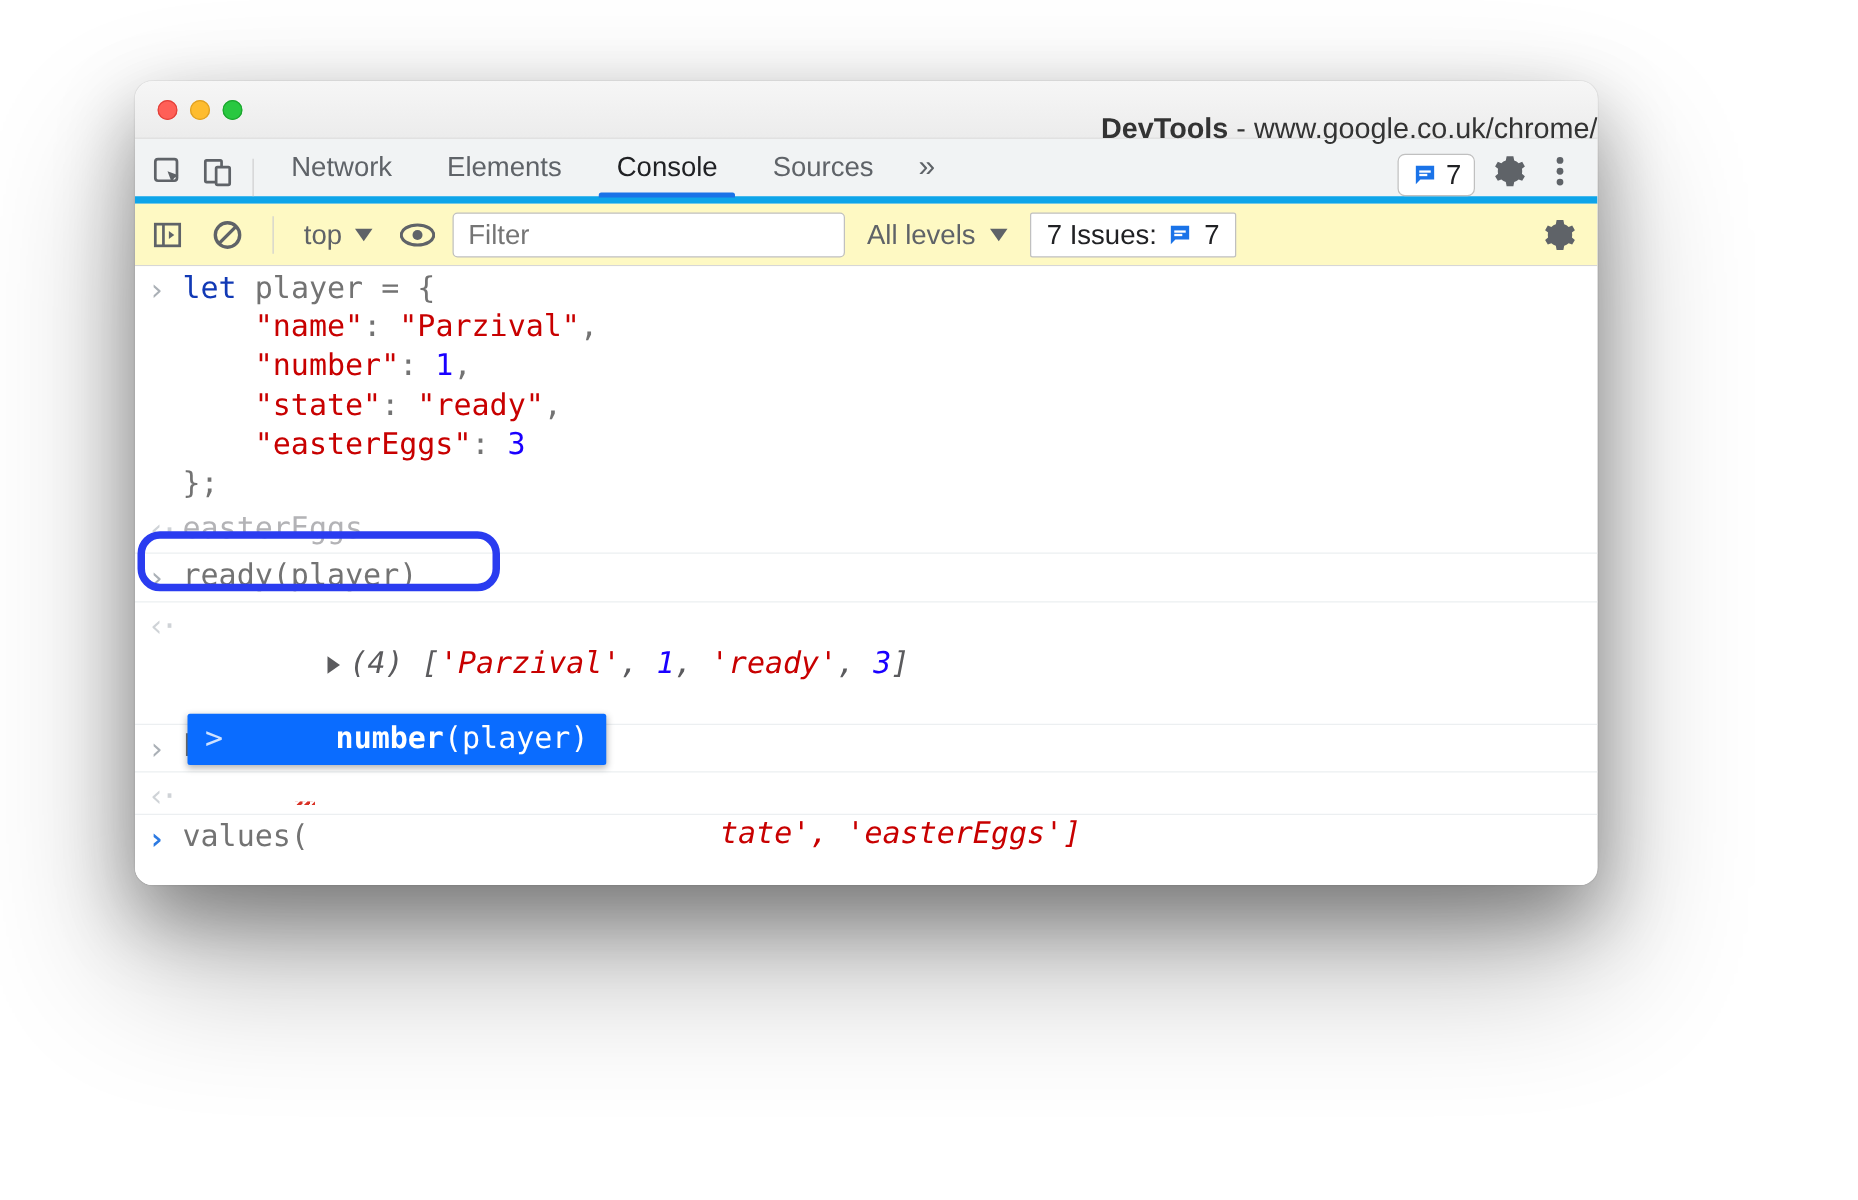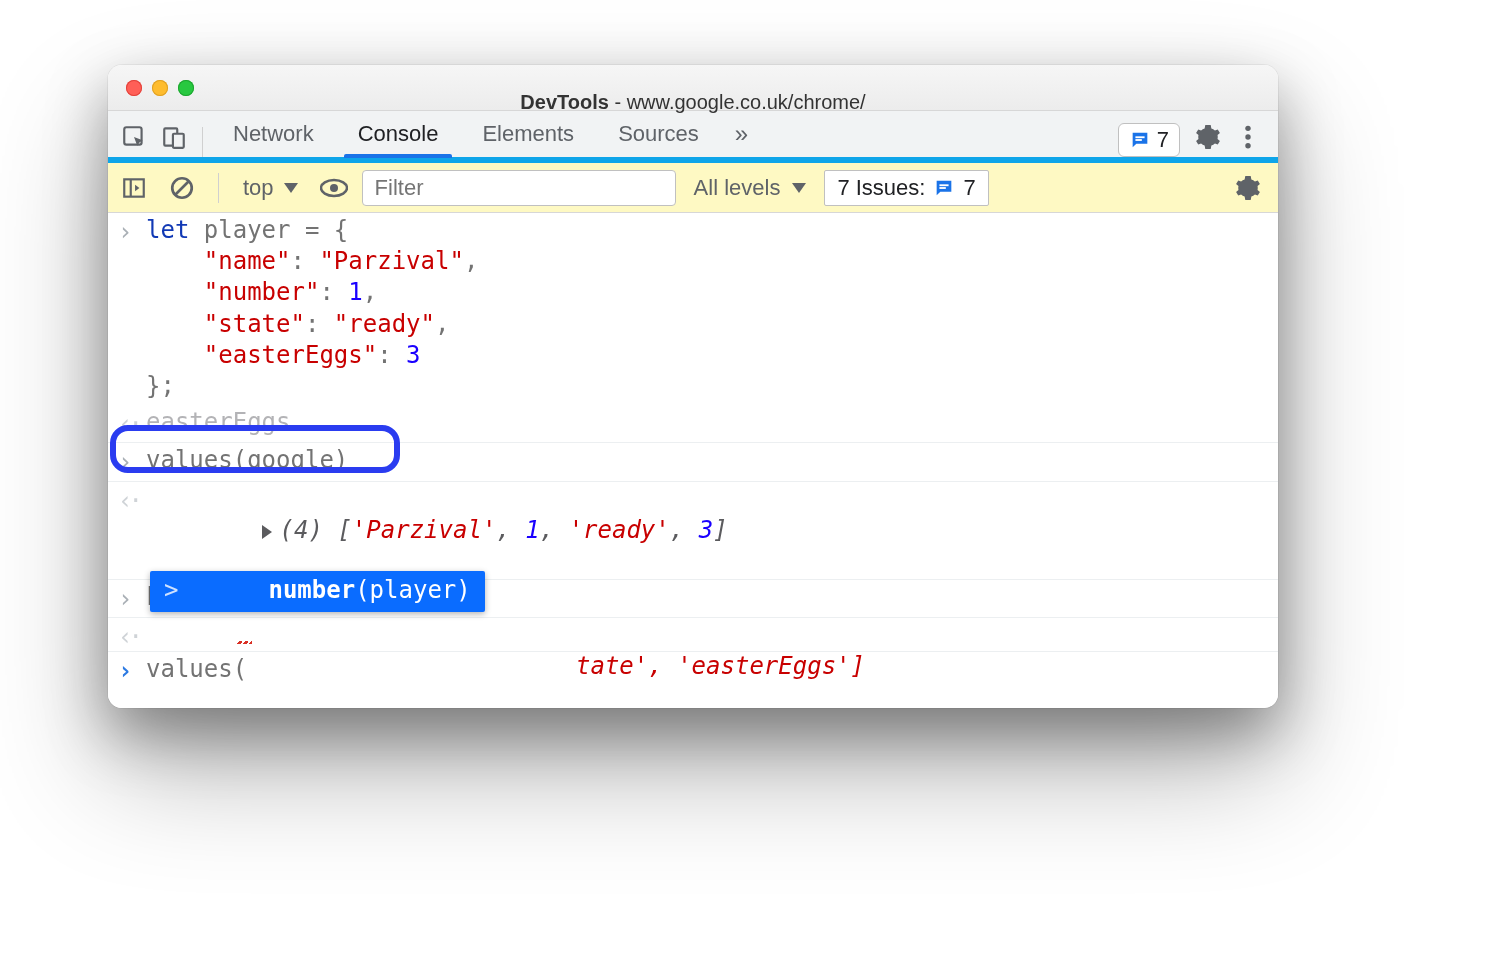--- a/index.html
+++ b/index.html
@@ -42,22 +42,22 @@
   .traffic-lights span {
     width: 16px; height: 16px; border-radius: 50%;
     display: inline-block;
   }
   .tl-red    { background: #ff5f57; box-shadow: inset 0 0 0 1px #e1413a; }
   .tl-yellow { background: #febc2e; box-shadow: inset 0 0 0 1px #dfa023; }
   .tl-green  { background: #28c840; box-shadow: inset 0 0 0 1px #1da52f; }
   .win-title {
     position: absolute;
     left: 0; right: 0;
-    text-align: center;
-    font-size: 20px;
+    text-align: right;
+    font-size: 23px;
     color: #333;
     margin-top: 29px;
   }
   .win-title b { font-weight: 600; }
   
   .tabs-row {
     height: 52px;
     border-bottom: 6px solid #0ea5e9;
     display: flex;
     align-items: flex-end;
@@ -252,25 +252,25 @@
       <svg width="26" height="26" viewBox="0 0 24 24" fill="none" stroke="#5f6368" stroke-width="2">
         <rect x="3" y="4" width="12" height="16" rx="1"></rect>
         <rect x="11" y="9" width="10" height="13" rx="1" fill="#f1f3f4"></rect>
       </svg>
     </div>
     <div class="vsep"></div>
     <div class="tabs">
       <div class="tab">
           <span>Network</span>
         </div>
+      <div class="tab">
+          <span>Elements</span>
+        </div>
       <div class="tab active">
           <span>Console</span>
-        </div>
-      <div class="tab">
-          <span>Elements</span>
         </div>
       <div class="tab">
           <span>Sources</span>
         </div>
       <div class="tab tab-overflow">
           <span>»</span>
         </div>
     </div>
     <div class="spacer"></div>
     <div class="msg-badge">
@@ -358,21 +358,21 @@
 <span class="pl">};</span></div>
     </div>
 
     <div class="row sep">
       <div class="gutter out"></div>
       <div class="content"><span class="muted">easterEggs</span></div>
     </div>
 
     <div class="row sep" id="row-values">
       <div class="gutter in"></div>
-      <div class="content"><span class="pl">values(google)</span></div>
+      <div class="content"><span class="pl">ready(player)</span></div>
     </div>
 
     <div class="row sep">
       <div class="gutter out"></div>
       <div class="content">
         <span class="expand-tri"></span><span class="italic-grey">(4)</span><span class="italic-grey"> [</span><span class="italic-red">'Parzival'</span><span class="italic-grey">, </span><span class="italic-blue">1</span><span class="italic-grey">, </span><span class="italic-red">'ready'</span><span class="italic-grey">, </span><span class="italic-blue">3</span><span class="italic-grey">]</span>
       </div>
     </div>
 
     <div class="row sep">

